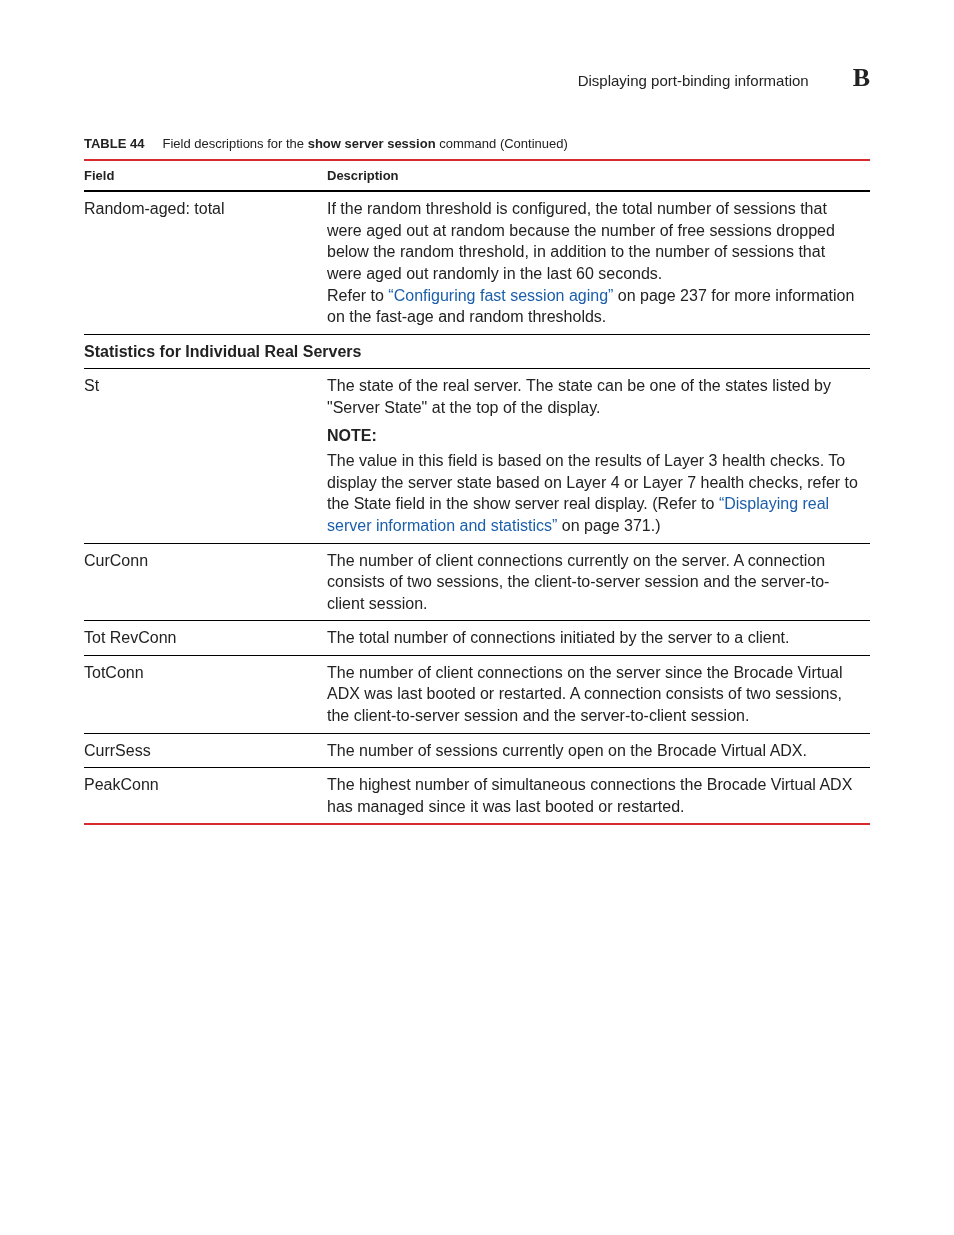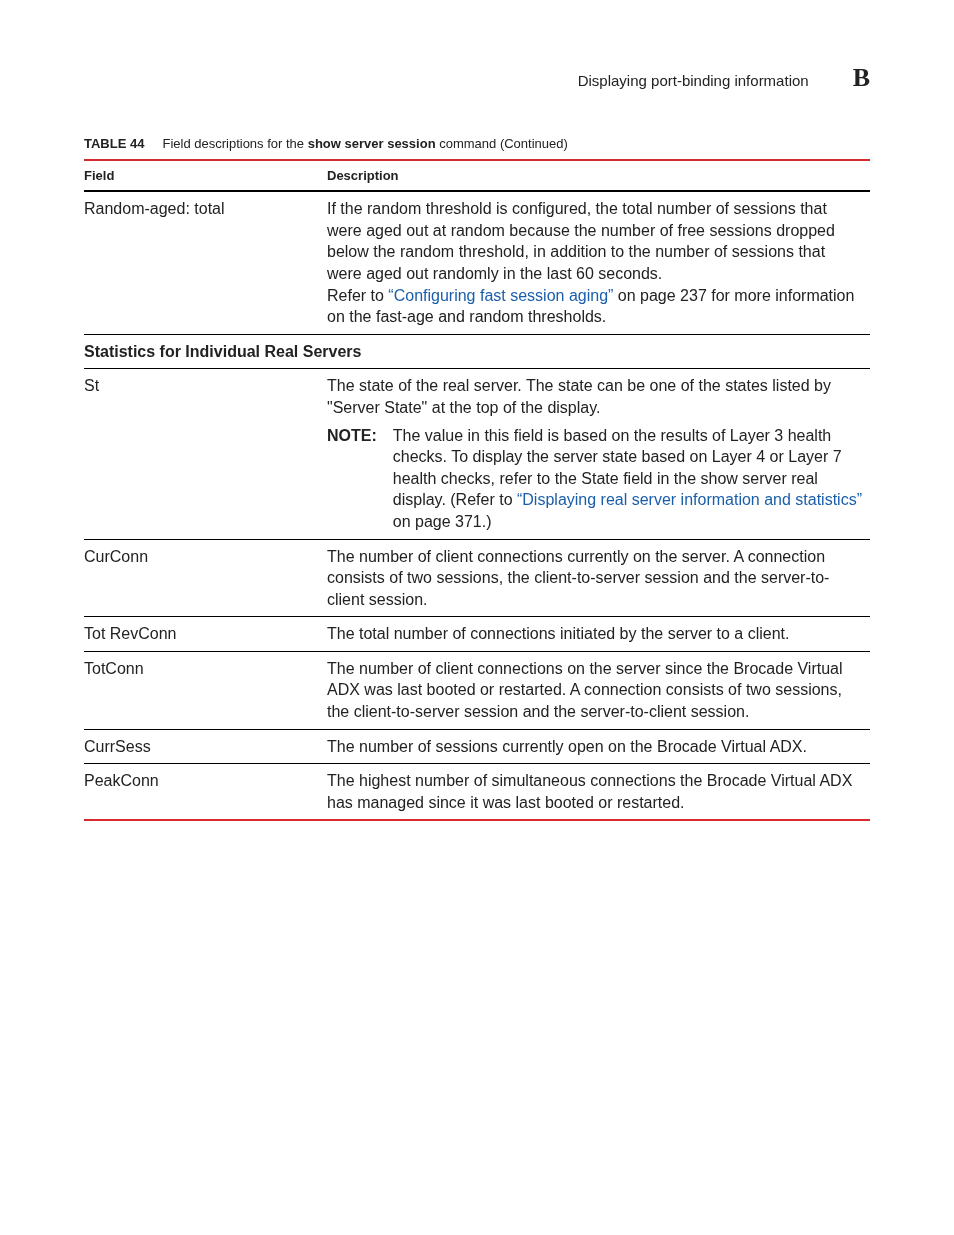--- a/index.html
+++ b/index.html
@@ -67,21 +67,22 @@
   table.fdesc tr.section td {
     font-weight: bold;
   }
   table.fdesc tr.last td { border-bottom: 2px solid #d8292f; }
   table.fdesc tr.noborder td { border-bottom: none; padding-bottom: 2px; }
   table.fdesc tr.notepart td { padding-top: 4px; }
   .link { color: #1a5eab; }
   .note-lead { font-weight: bold; }
   .note-block {
     display: flex;
-    gap: 16px;
+    gap: 4px;
+    flex-direction: column;
   }
   .note-block .note-label { flex: 0 0 auto; }
   .note-block .note-body { flex: 1 1 auto; }
 </style>
 </head>
 <body>
 
 <div class="page">
 
   <div class="running-header">

